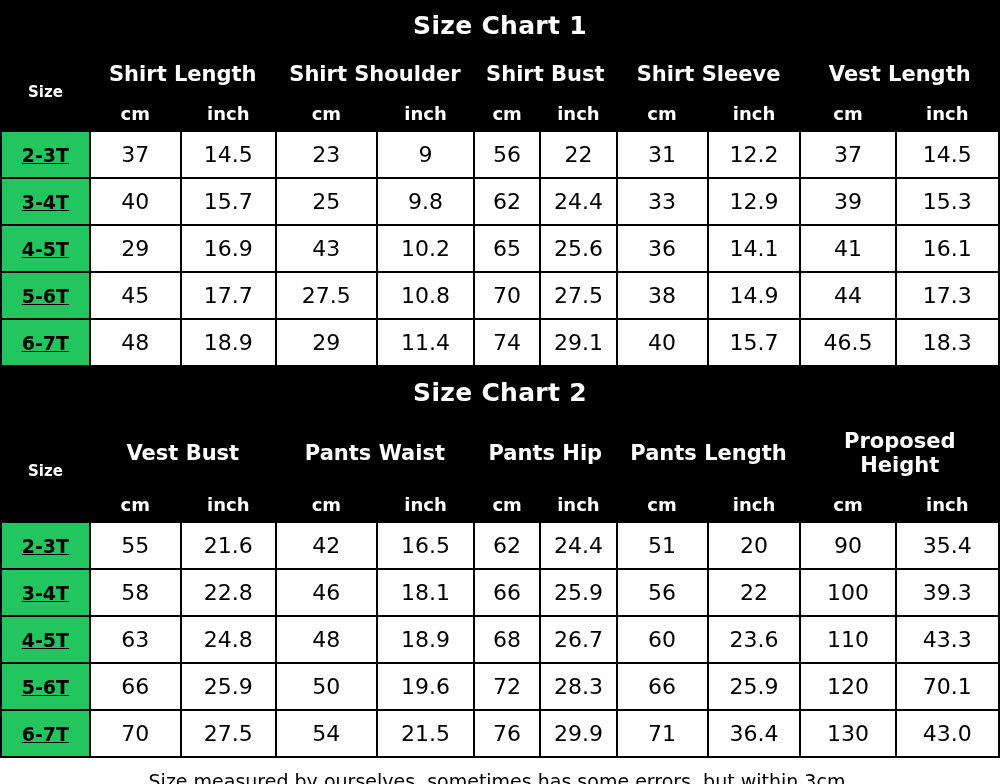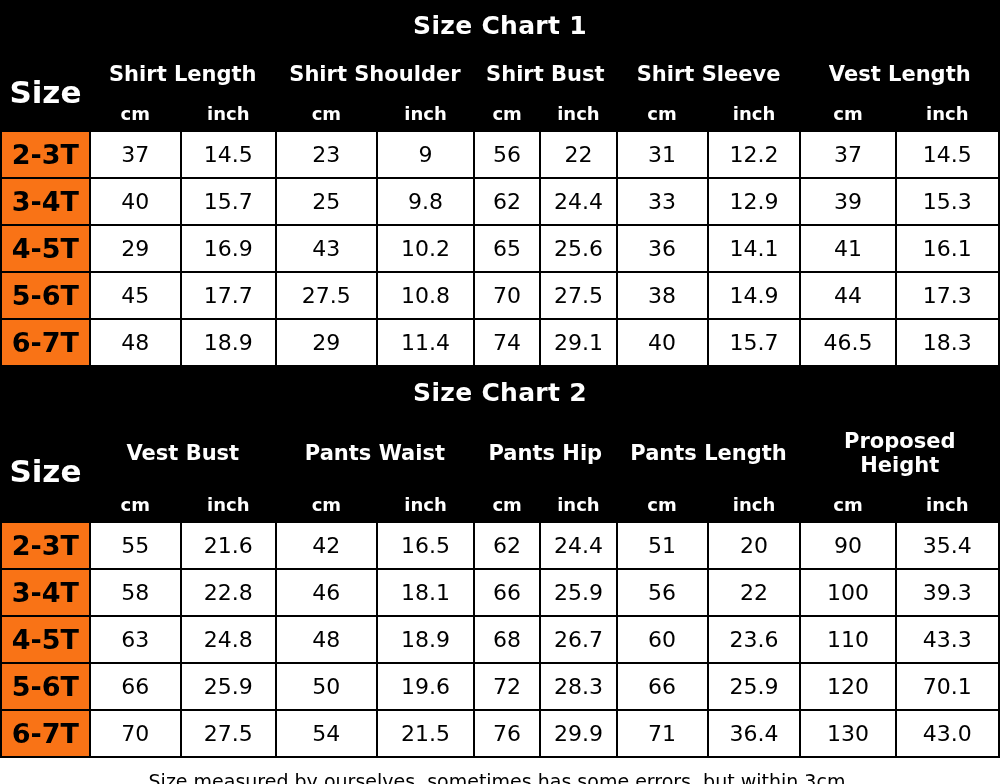--- a/index.html
+++ b/index.html
@@ -44,43 +44,44 @@
   th.hdr {
     background: #000000;
     color: #ffffff;
     font-size: 21px;
     font-weight: bold;
     padding: 9px 4px;
   }
   th.size-hdr {
     background: #000000;
     color: #ffffff;
-    font-size: 31px;
+    font-size: 15px;
     font-weight: bold;
     width: 86px;
   }
   th.unit {
     background: #000000;
     color: #ffffff;
     font-size: 18px;
     font-weight: bold;
     padding: 6px 2px;
   }
   td.cell {
     background: #ffffff;
     color: #000000;
     font-size: 22px;
     padding: 4px 2px;
     height: 37px;
   }
   td.size-cell {
-    background: #f97316;
+    background: #22c55e;
     color: #000000;
-    font-size: 27px;
-    font-weight: bold;
+    font-size: 19px;
+    font-weight: bold;
+    text-decoration: underline;
   }
   .note {
     text-align: center;
     font-size: 19px;
     line-height: 1.55;
     padding-top: 7px;
     color: #000000;
   }
   .note div { padding: 2px 0; }
 </style>

